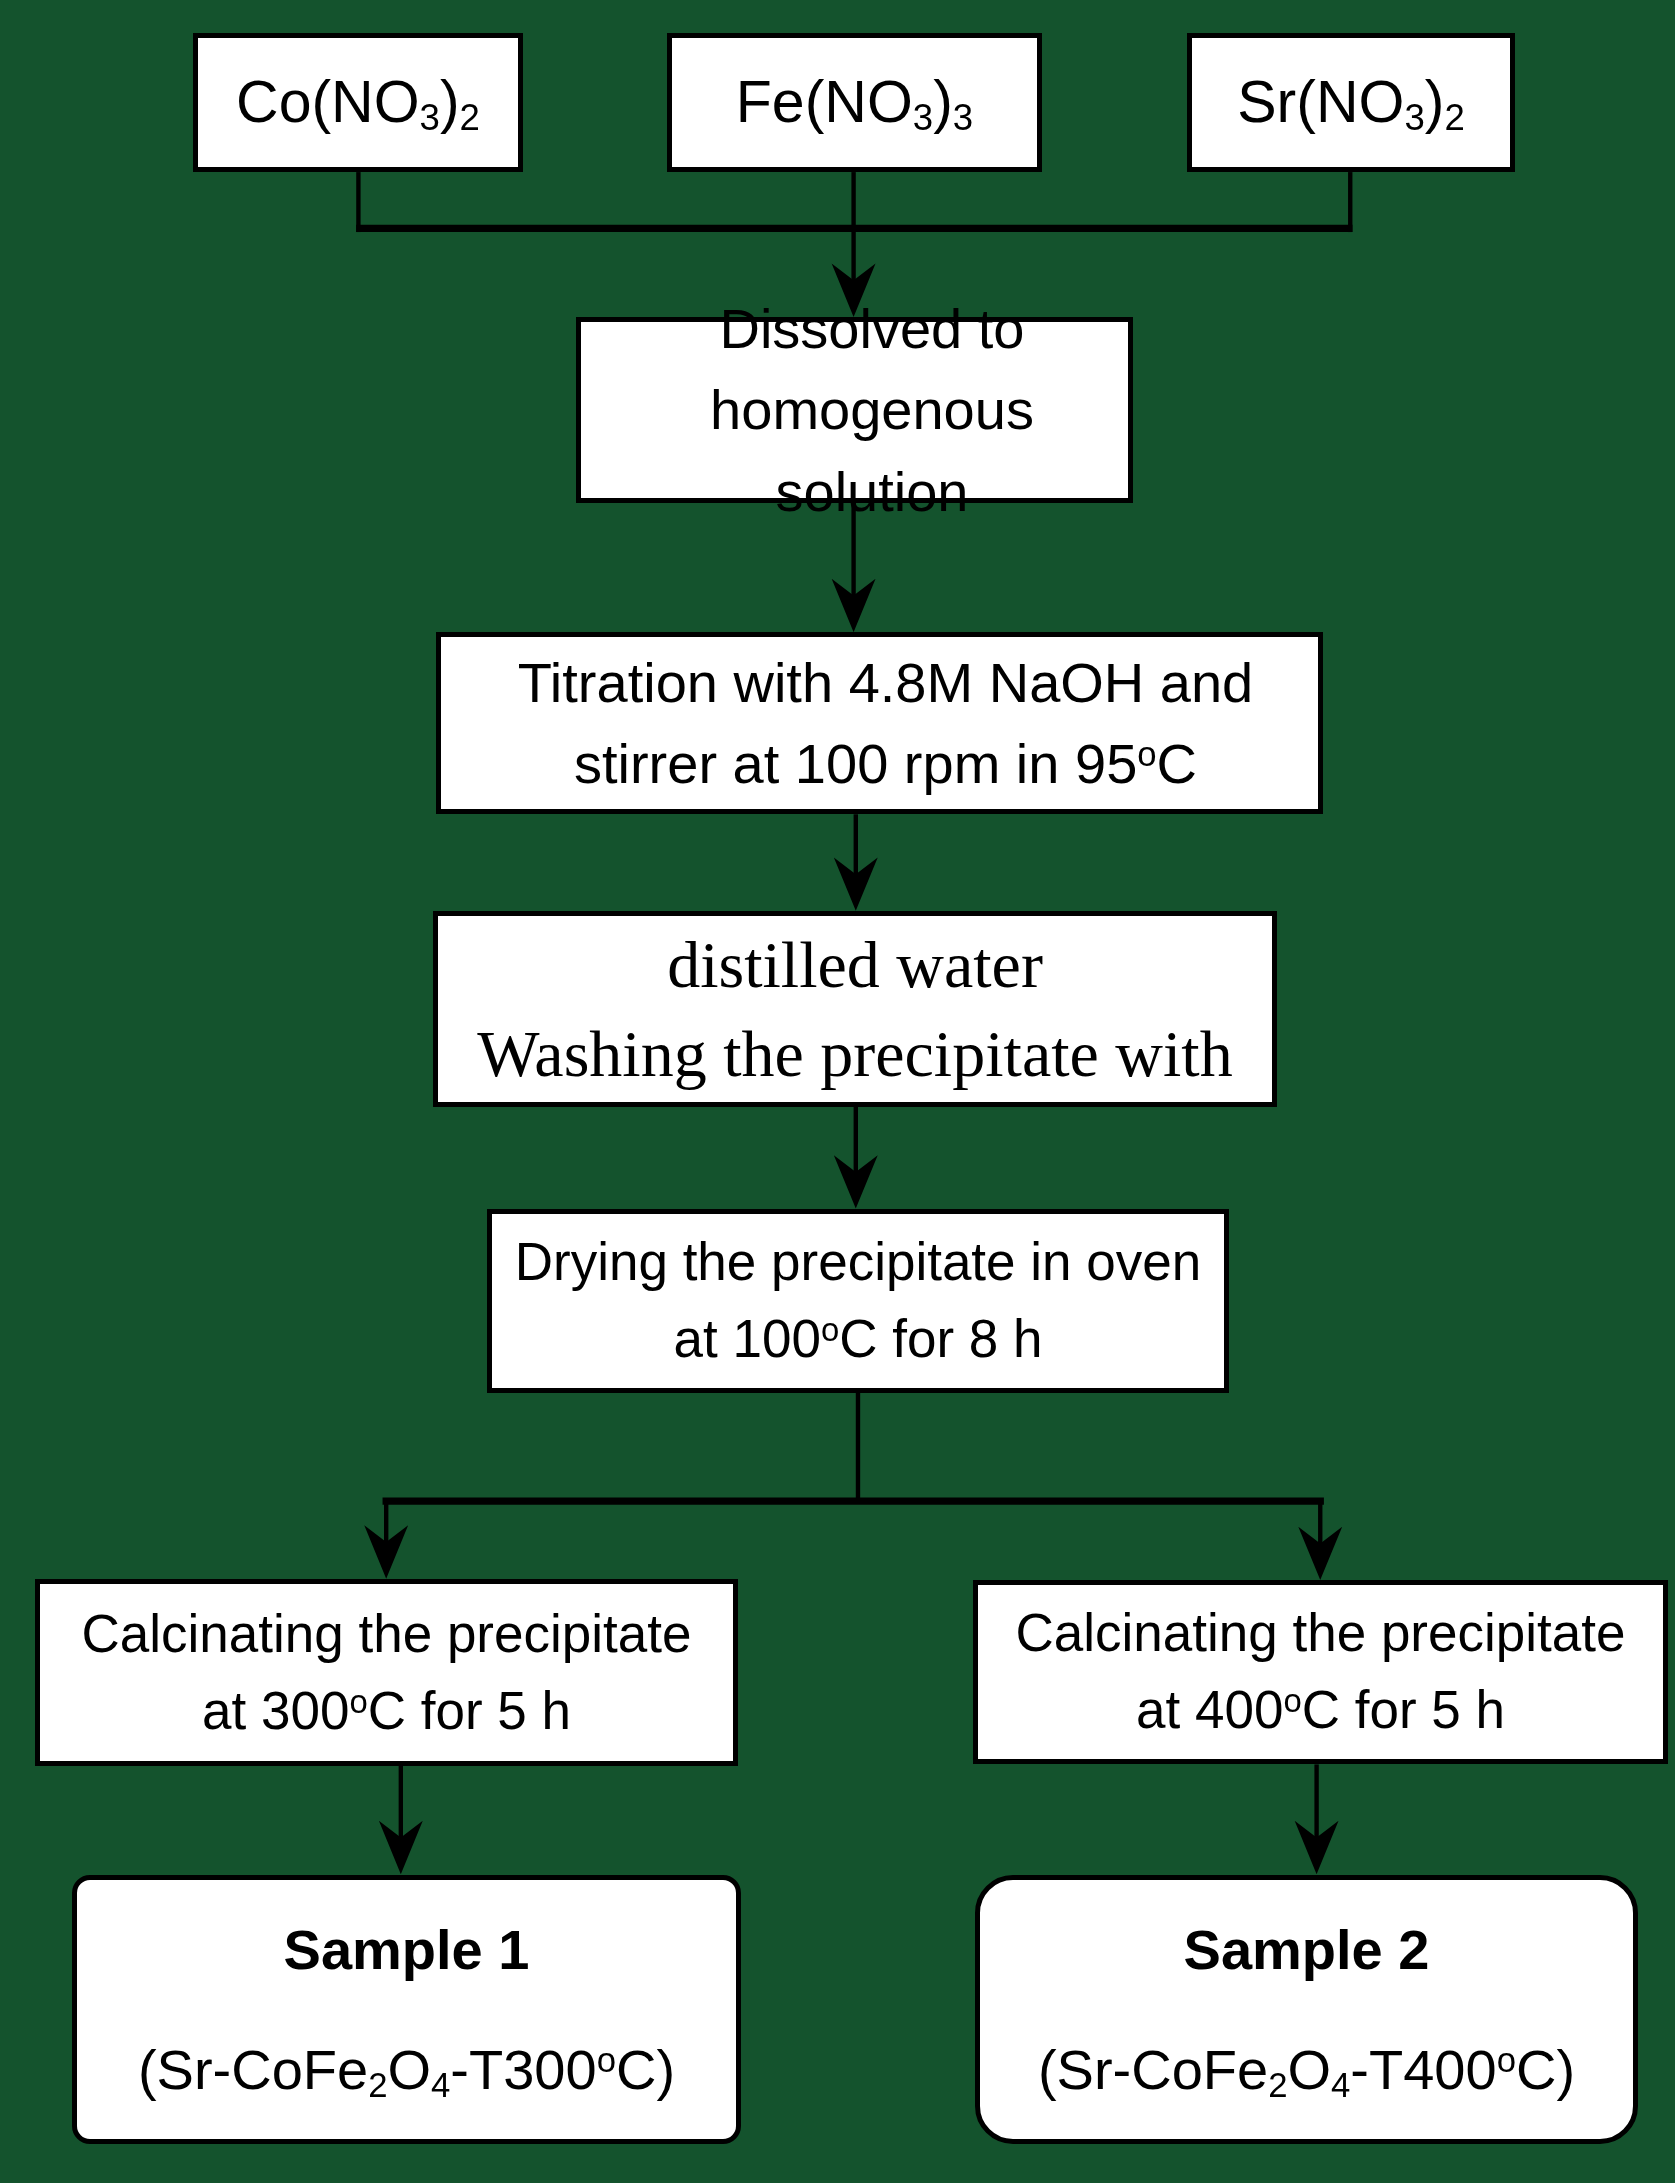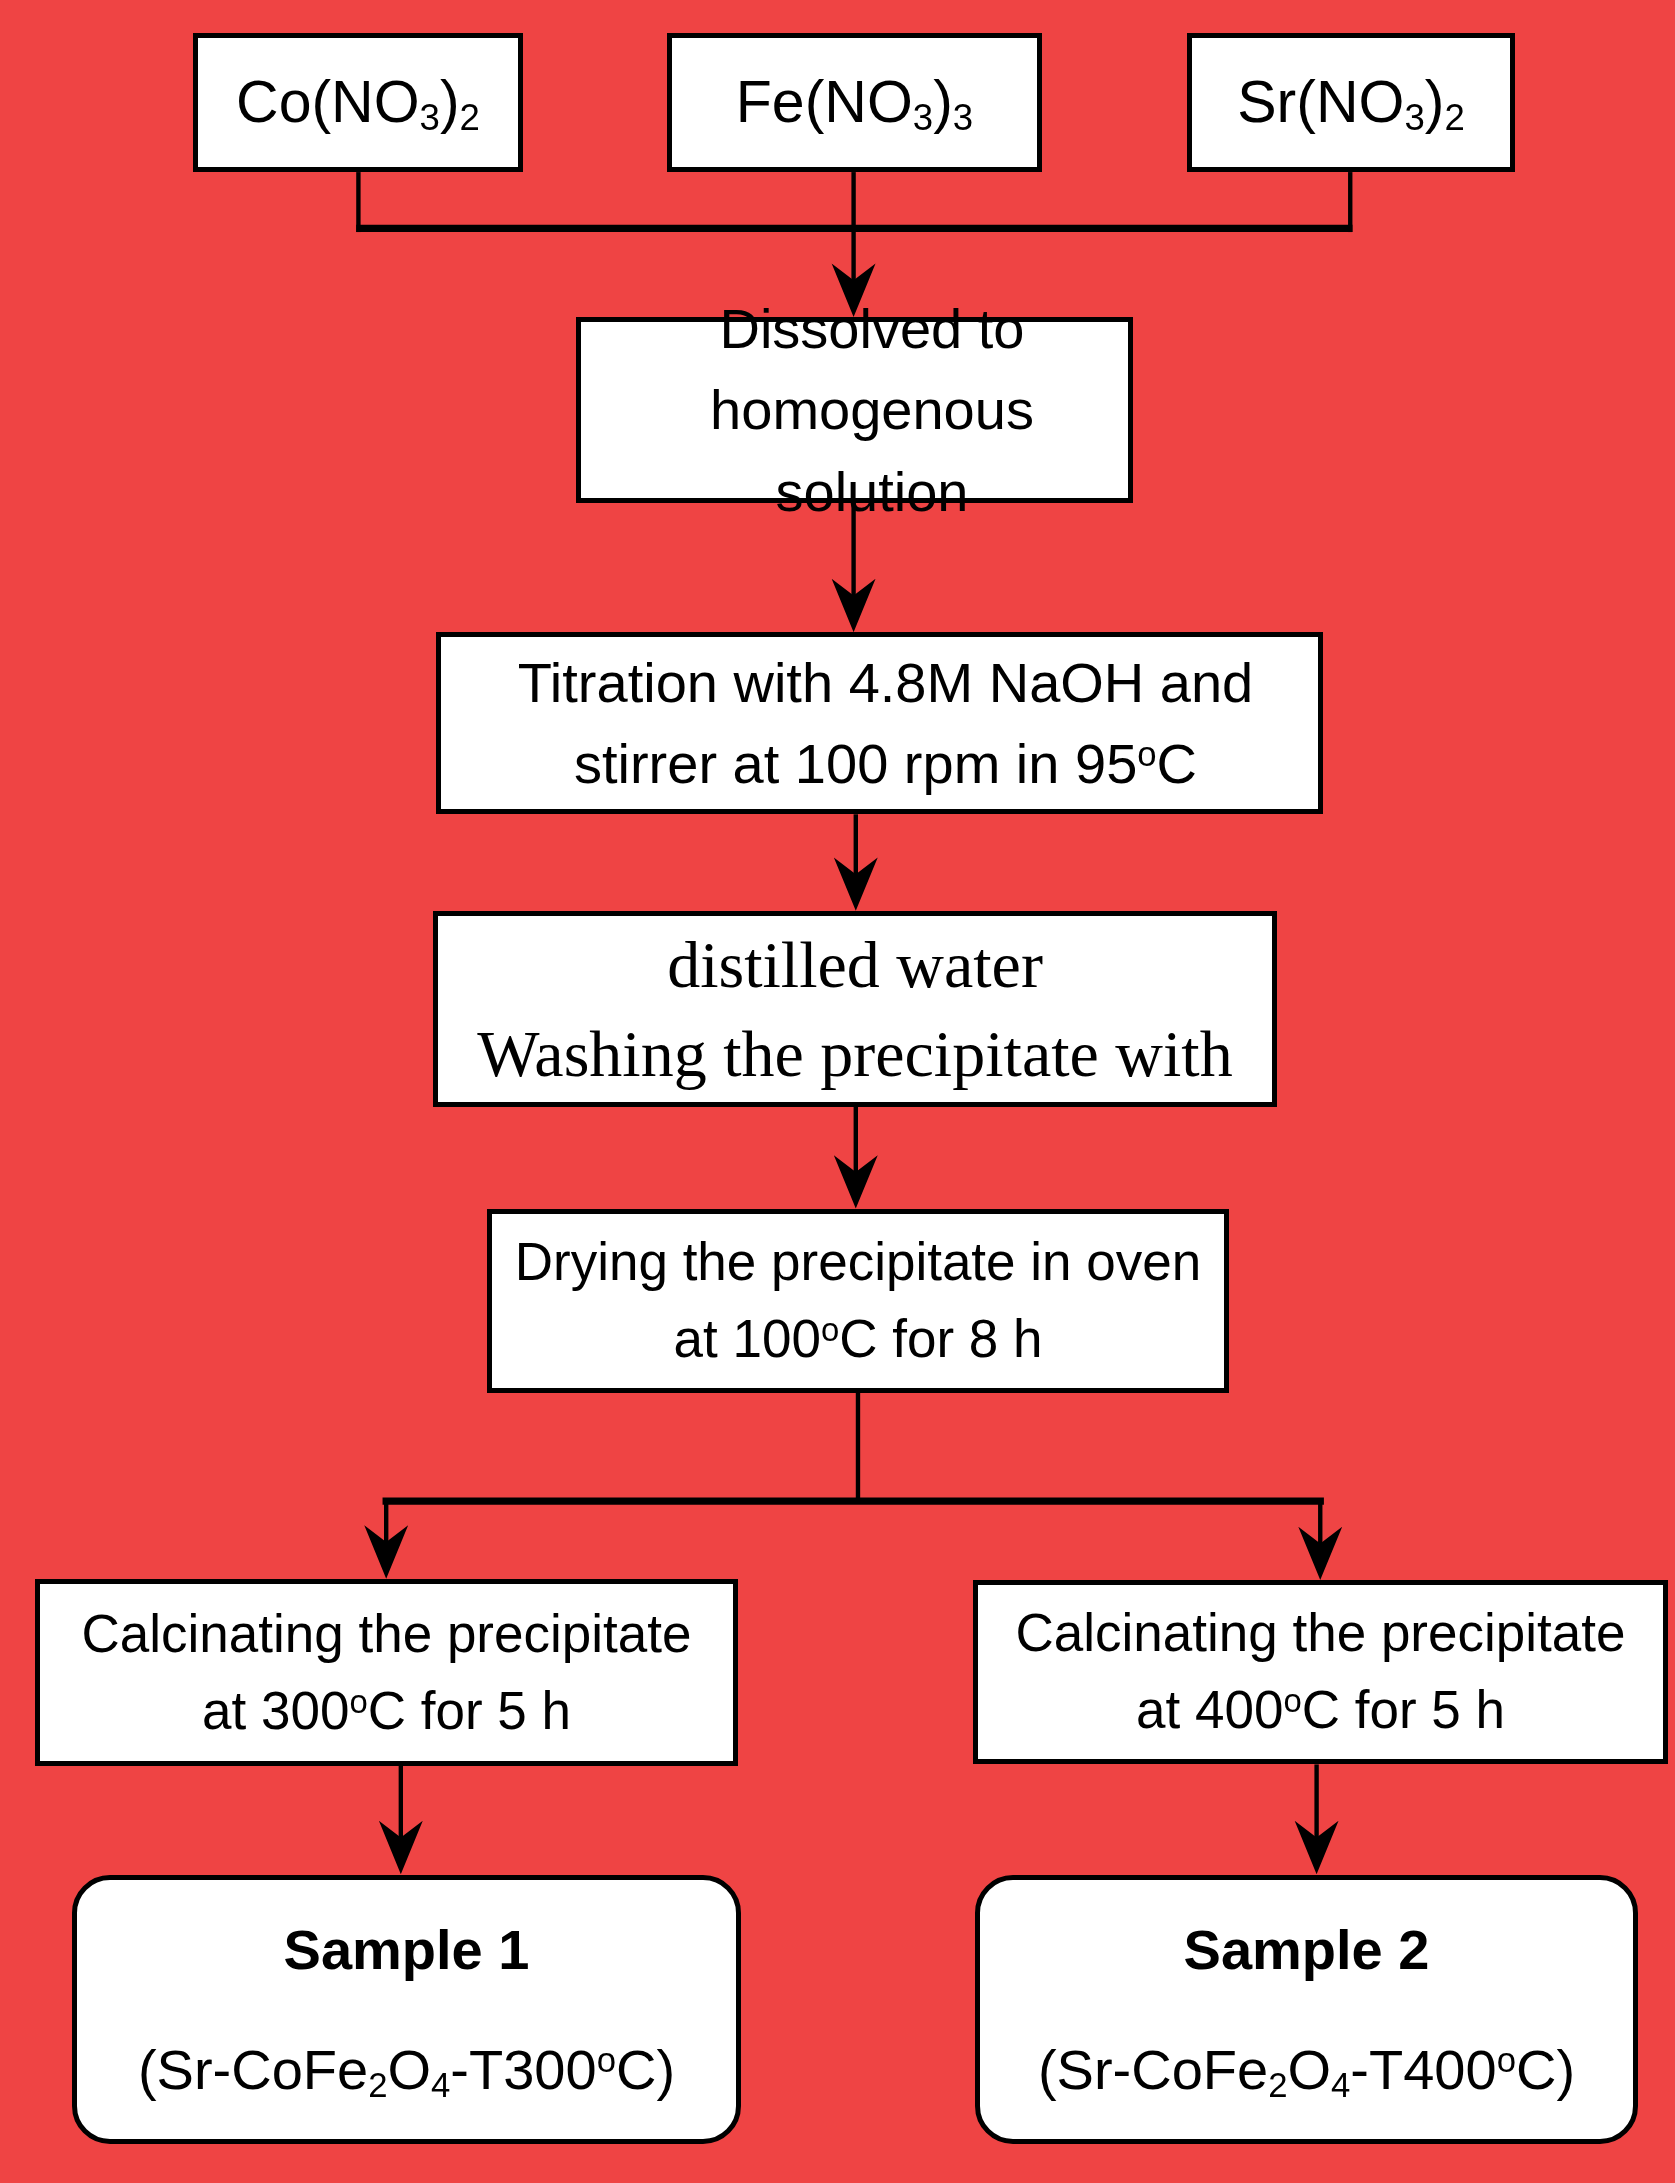--- a/index.html
+++ b/index.html
@@ -1,20 +1,20 @@
 <!DOCTYPE html>
 <html style="font-size:11.7px"><head>
 <meta charset="utf-8">
 <style>
   html, body { margin: 0; padding: 0; background: #ffffff; }
   .canvas {
     position: relative;
     width: 1675px;
     height: 2183px;
-    background: #ef4444;
+    background: #14532d;
     font-family: "Liberation Sans", sans-serif;
     color: #000000;
     overflow: hidden;
   }
   .connector-layer {
     position: absolute;
     left: 0; top: 0;
     width: 1675px;
     height: 2183px;
   }
@@ -40,21 +40,21 @@
   .box-washing   { left: 433px;  top: 911px; width: 844px; height: 196px;
                    font-family: "Liberation Serif", serif; font-size: 66px; line-height: 1.35; }
   .box-drying    { left: 487px;  top: 1209px; width: 742px; height: 184px; font-size: 53px; }
   .box-calc1     { left: 35px;   top: 1579px; width: 703px;  height: 187px; font-size: 53px; }
   .box-calc2     { left: 973px; top: 1580px; width: 695px;  height: 184px; font-size: 53px; }
   .rounded {
     border-radius: 38px;
     border-width: 5.9px;
     gap: 38px;
   }
-  .box-sample1   { left: 72px;   top: 1875px; width: 669px;  height: 269px; }
+  .box-sample1   { left: 72px;   top: 1875px; width: 669px;  height: 269px; border-radius: 18px; }
   .box-sample2   { left: 975px; top: 1875px; width: 663px;  height: 269px; }
   .sample-title { font-weight: bold; }
   .fc-line { display: block; }
   sub, sup { font-size: 62%; line-height: 0; }
   sub { vertical-align: -0.22em; }
   sup { vertical-align: 0.5em; }
 </style>
 </head>
 <body>
 

